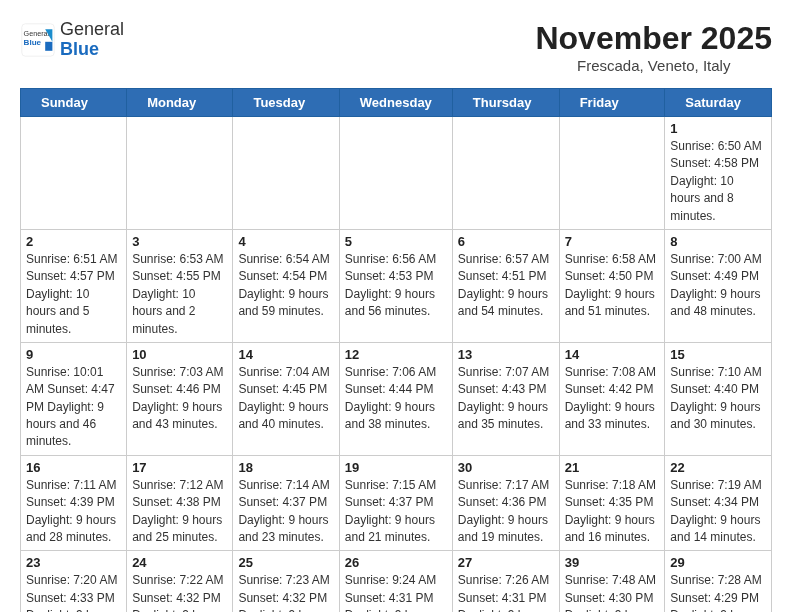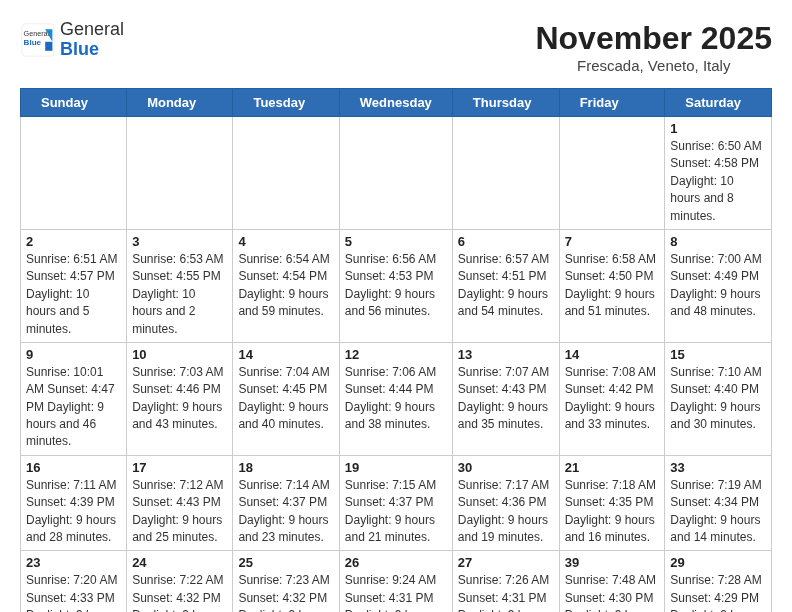--- a/index.html
+++ b/index.html
@@ -250,21 +250,21 @@
           <td>
             <span class="day-num">16</span>
             <div class="day-info">Sunrise: 7:11 AM
 Sunset: 4:39 PM
 Daylight: 9 hours
 and 28 minutes.</div>
           </td>
           <td>
             <span class="day-num">17</span>
             <div class="day-info">Sunrise: 7:12 AM
-Sunset: 4:43 PM
+Sunset: 4:38 PM
 Daylight: 9 hours
 and 25 minutes.</div>
           </td>
           <td>
             <span class="day-num">18</span>
             <div class="day-info">Sunrise: 7:14 AM
 Sunset: 4:37 PM
 Daylight: 9 hours
 and 23 minutes.</div>
           </td>
@@ -283,21 +283,21 @@
 and 19 minutes.</div>
           </td>
           <td>
             <span class="day-num">21</span>
             <div class="day-info">Sunrise: 7:18 AM
 Sunset: 4:35 PM
 Daylight: 9 hours
 and 16 minutes.</div>
           </td>
           <td>
-            <span class="day-num">33</span>
+            <span class="day-num">22</span>
             <div class="day-info">Sunrise: 7:19 AM
 Sunset: 4:34 PM
 Daylight: 9 hours
 and 14 minutes.</div>
           </td>
         </tr>
         <tr class="week-row">
           <td>
             <span class="day-num">23</span>
             <div class="day-info">Sunrise: 7:20 AM

